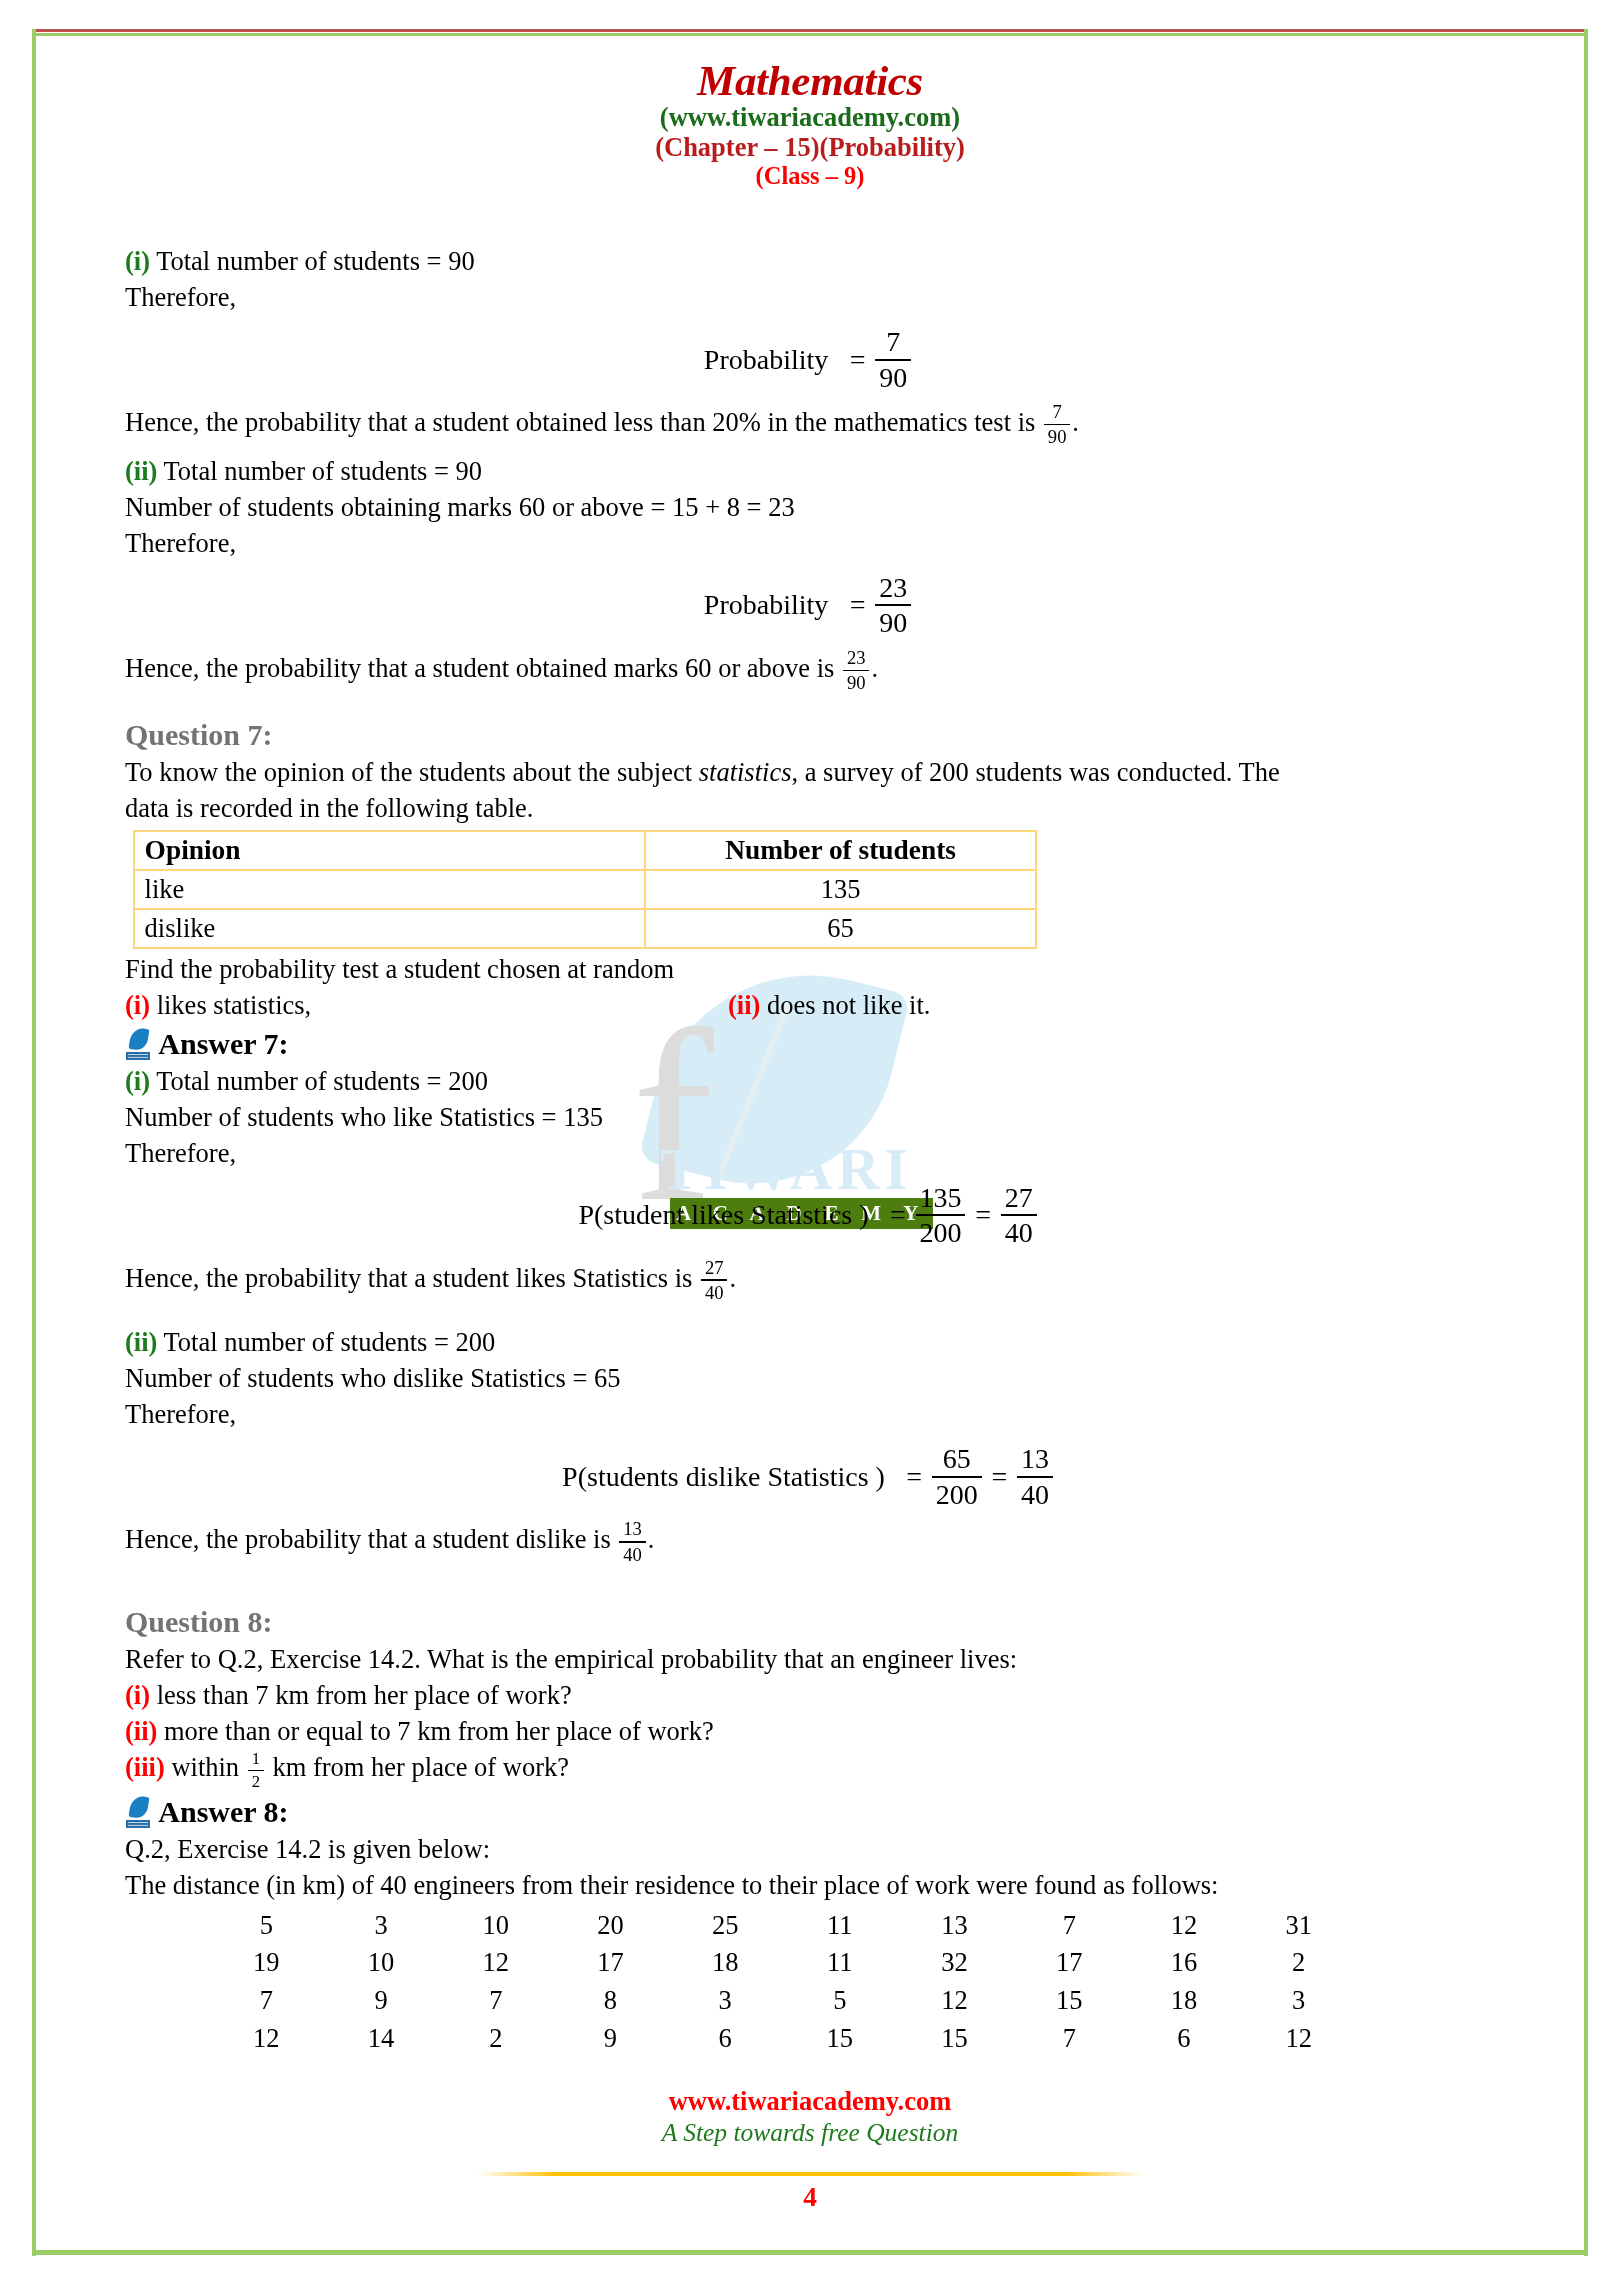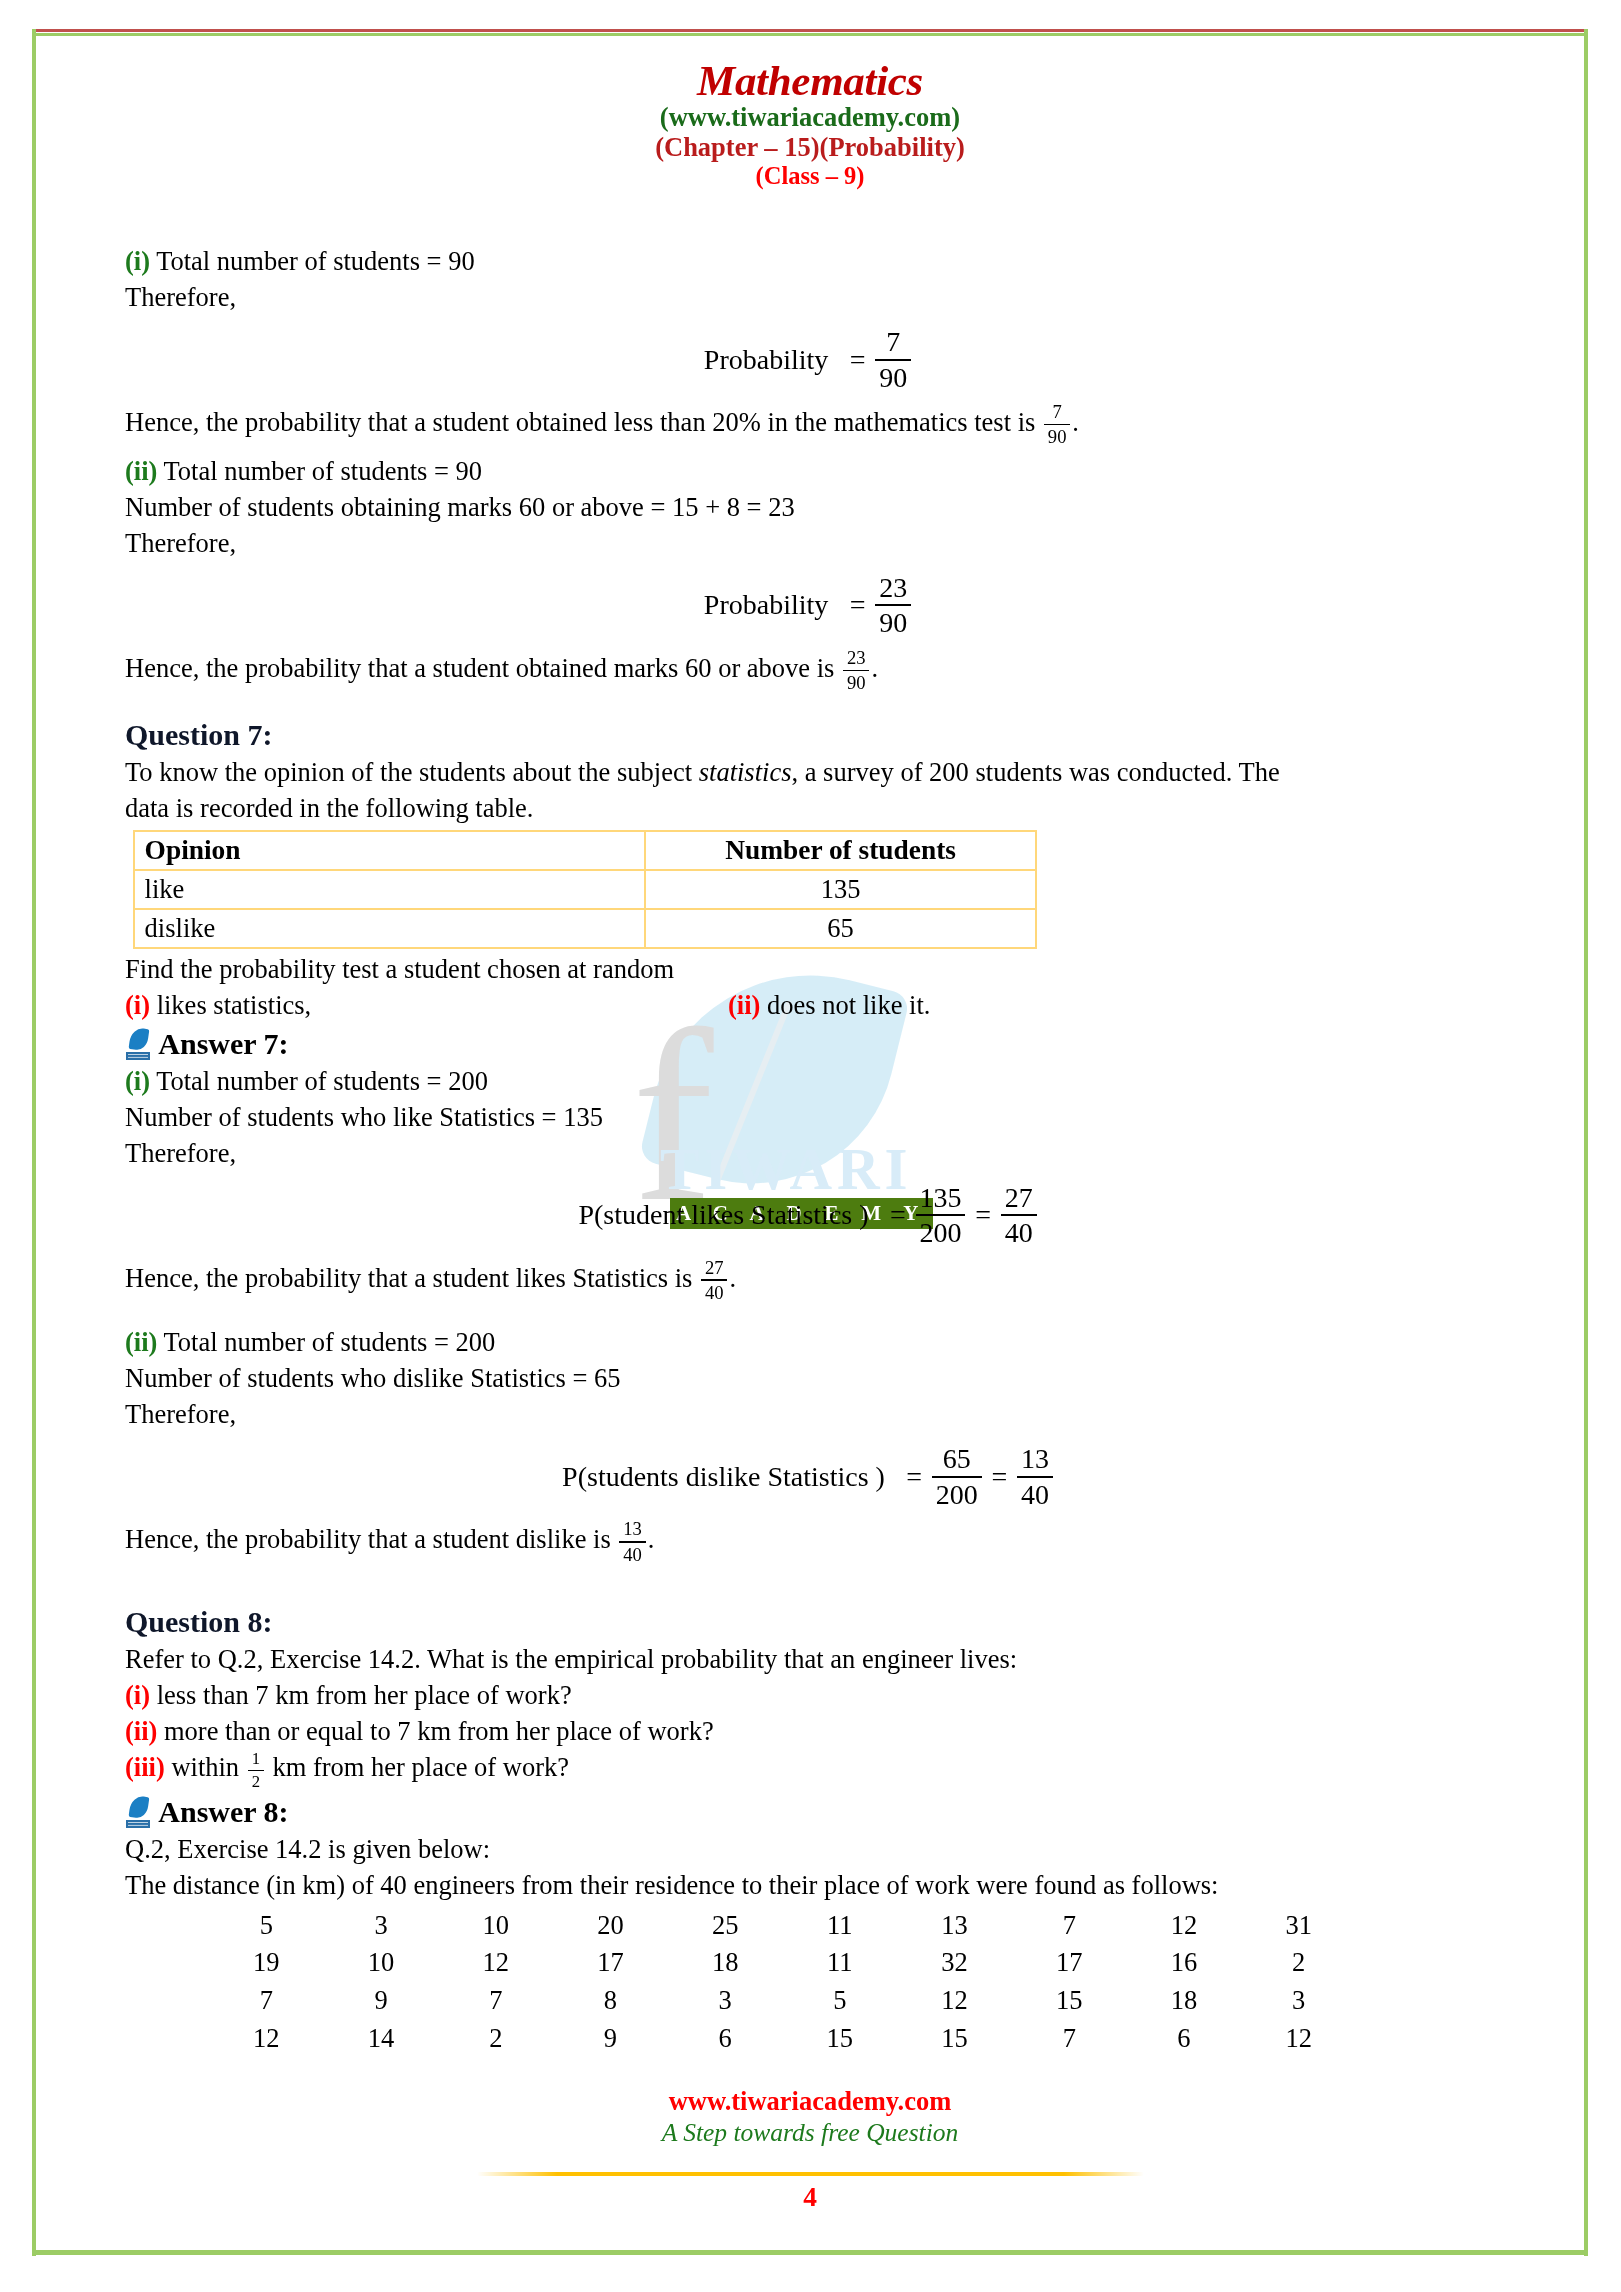--- a/index.html
+++ b/index.html
@@ -138,21 +138,21 @@
   .inline-frac-holder {
     display: inline-flex;
     align-items: center;
     vertical-align: middle;
   }
 
   
   .q-head {
     font-size: 30px;
     font-weight: bold;
-    color: #0f172a;
+    color: #737373;
     margin-top: 25.5px;
     margin-bottom: 2px;
   }
   .a-head {
     font-size: 30px;
     font-weight: bold;
     color: #000000;
     margin-top: 3.9px;
     margin-bottom: 2px;
     display: flex;

